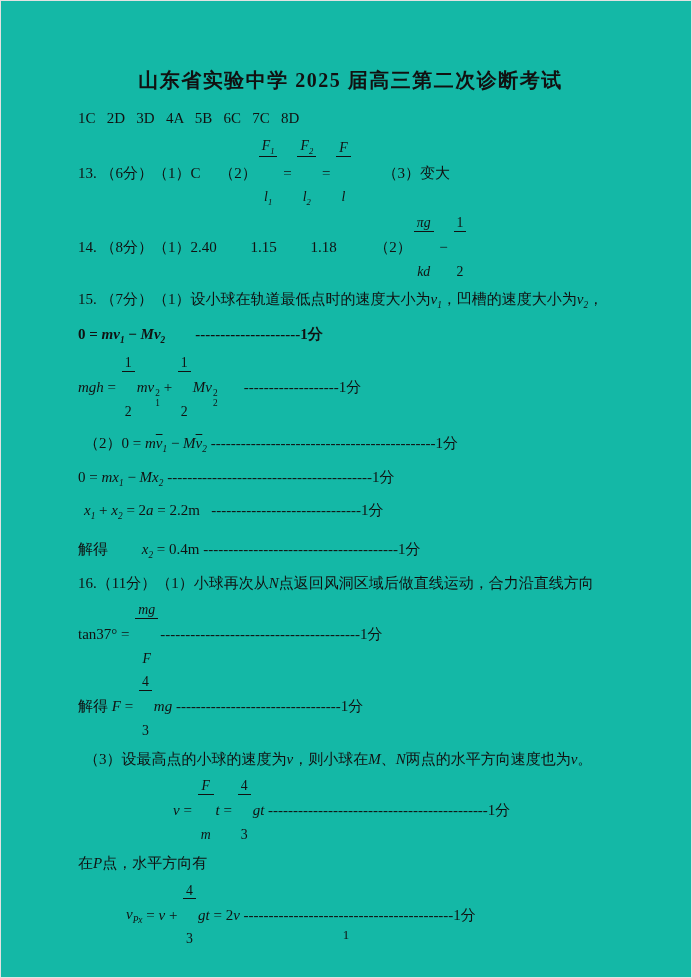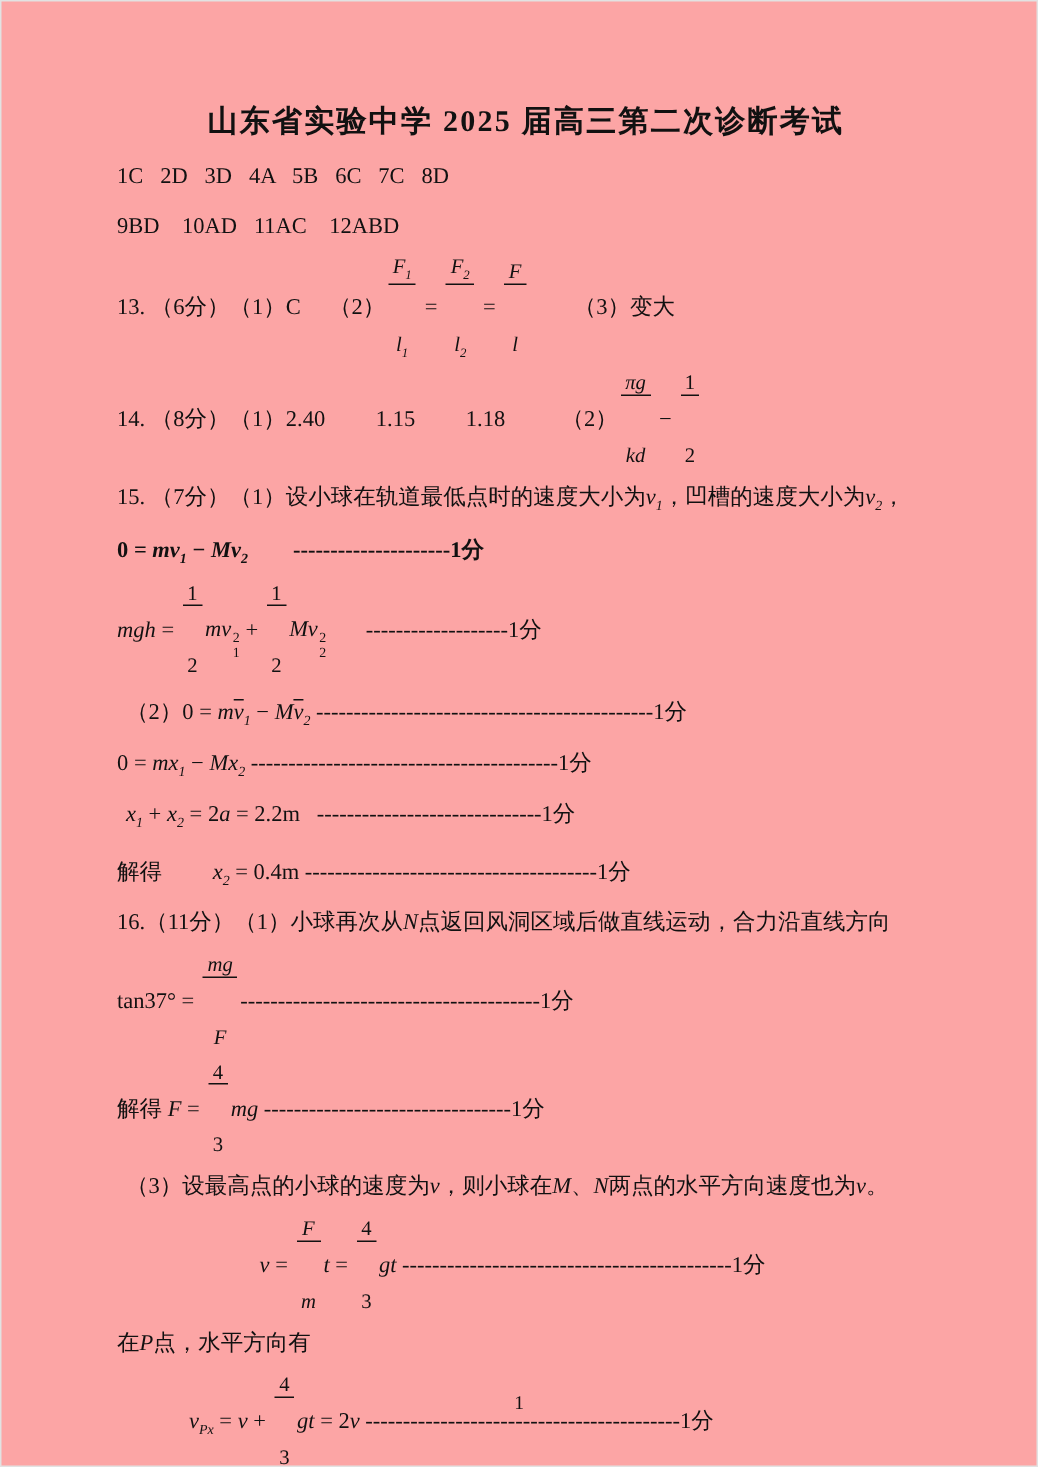--- a/index.html
+++ b/index.html
@@ -1,21 +1,21 @@
 <!DOCTYPE html>
 <html><head>
 <meta charset="utf-8">
 <style>
   * { margin: 0; padding: 0; box-sizing: border-box; }
   html, body { background: #ffffff; }
   .page {
     width: 692px;
     height: 978px;
     margin: 0 auto;
-    background: #fca5a5;
+    background: #14b8a6;
     border: 1px solid #e2e2e2;
     position: relative;
     padding: 66px 68px 0 77px;
     font-family: "Liberation Serif", "DejaVu Serif", serif;
     font-size: 15px;
     color: #111;
     overflow: hidden;
   }
   .title {
     text-align: center;
@@ -80,21 +80,20 @@
     color: #111;
   }
 </style>
 </head>
 <body>
 
 <div class="page">
   <h1 class="title">山东省实验中学 2025 届高三第二次诊断考试</h1>
   <div id="doc-body" class="doc-body">
       <div class="line ind-0"><span><span>1C   2D   3D   4A   5B   6C   7C   8D</span></span></div>
-      <div class="line ind-0" style="margin-top: 6px;"><span><span>9BD    10AD   11AC    12ABD</span></span></div>
       <div class="line ind-0" style="margin-top: 6px;"><span><span>13. （6分）（1）C     （2）</span></span><span class="frac"><span class="num"><span class="var"><span>F</span><sub>1</sub></span></span><span class="den"><span class="var"><span>l</span><sub>1</sub></span></span></span><span><span> = </span></span><span class="frac"><span class="num"><span class="var"><span>F</span><sub>2</sub></span></span><span class="den"><span class="var"><span>l</span><sub>2</sub></span></span></span><span><span> = </span></span><span class="frac"><span class="num"><span class="var"><span>F</span></span></span><span class="den"><span class="var"><span>l</span></span></span></span><span><span>        （3）变大</span></span></div>
       <div class="line ind-0" style="margin-top: 4px;"><span><span>14. （8分）（1）2.40         1.15         1.18          （2）</span></span><span class="frac"><span class="num"><span class="var"><span>πg</span></span></span><span class="den"><span class="var"><span>kd</span></span></span></span><span><span> − </span></span><span class="frac"><span class="num"><span><span>1</span></span></span><span class="den"><span><span>2</span></span></span></span></div>
       <div class="line ind-0" style="margin-top: 4px;"><span><span>15. （7分）（1）设小球在轨道最低点时的速度大小为</span></span><span class="var"><span>v</span><sub>1</sub></span><span><span>，凹槽的速度大小为</span></span><span class="var"><span>v</span><sub>2</sub></span><span><span>，</span></span></div>
       <div class="line ind-0" style="margin-top: 8px; font-weight: bold;"><span><span>0 = </span></span><span class="var"><span>mv</span><sub>1</sub></span><span><span> − </span></span><span class="var"><span>Mv</span><sub>2</sub></span><span><span>        ---------------------1分</span></span></div>
       <div class="line ind-0" style="margin-top: 6px;"><span class="var"><span>mgh</span></span><span><span> = </span></span><span class="frac"><span class="num"><span><span>1</span></span></span><span class="den"><span><span>2</span></span></span></span><span class="var"><span>mv</span><span class="stack"><span>2</span><span>1</span></span></span><span><span> + </span></span><span class="frac"><span class="num"><span><span>1</span></span></span><span class="den"><span><span>2</span></span></span></span><span class="var"><span>Mv</span><span class="stack"><span>2</span><span>2</span></span></span><span><span>       -------------------1分</span></span></div>
       <div class="line ind-1" style="margin-top: 10px;"><span><span>（2）0 = </span></span><span class="var"><span>m</span></span><span class="var"><span class="bar">v</span><sub>1</sub></span><span><span> − </span></span><span class="var"><span>M</span></span><span class="var"><span class="bar">v</span><sub>2</sub></span><span><span> ---------------------------------------------1分</span></span></div>
       <div class="line ind-0" style="margin-top: 4px;"><span><span>0 = </span></span><span class="var"><span>mx</span><sub>1</sub></span><span><span> − </span></span><span class="var"><span>Mx</span><sub>2</sub></span><span><span> -----------------------------------------1分</span></span></div>
       <div class="line ind-1" style="margin-top: 4px;"><span class="var"><span>x</span><sub>1</sub></span><span><span> + </span></span><span class="var"><span>x</span><sub>2</sub></span><span><span> = 2</span></span><span class="var"><span>a</span></span><span><span> = 2.2m   ------------------------------1分</span></span></div>
       <div class="line ind-0" style="margin-top: 12px;"><span><span>解得         </span></span><span class="var"><span>x</span><sub>2</sub></span><span><span> = 0.4m ---------------------------------------1分</span></span></div>
       <div class="line ind-0" style="margin-top: 4px;"><span><span>16.（11分）（1）小球再次从</span></span><span class="var"><span>N</span></span><span><span>点返回风洞区域后做直线运动，合力沿直线方向</span></span></div>

